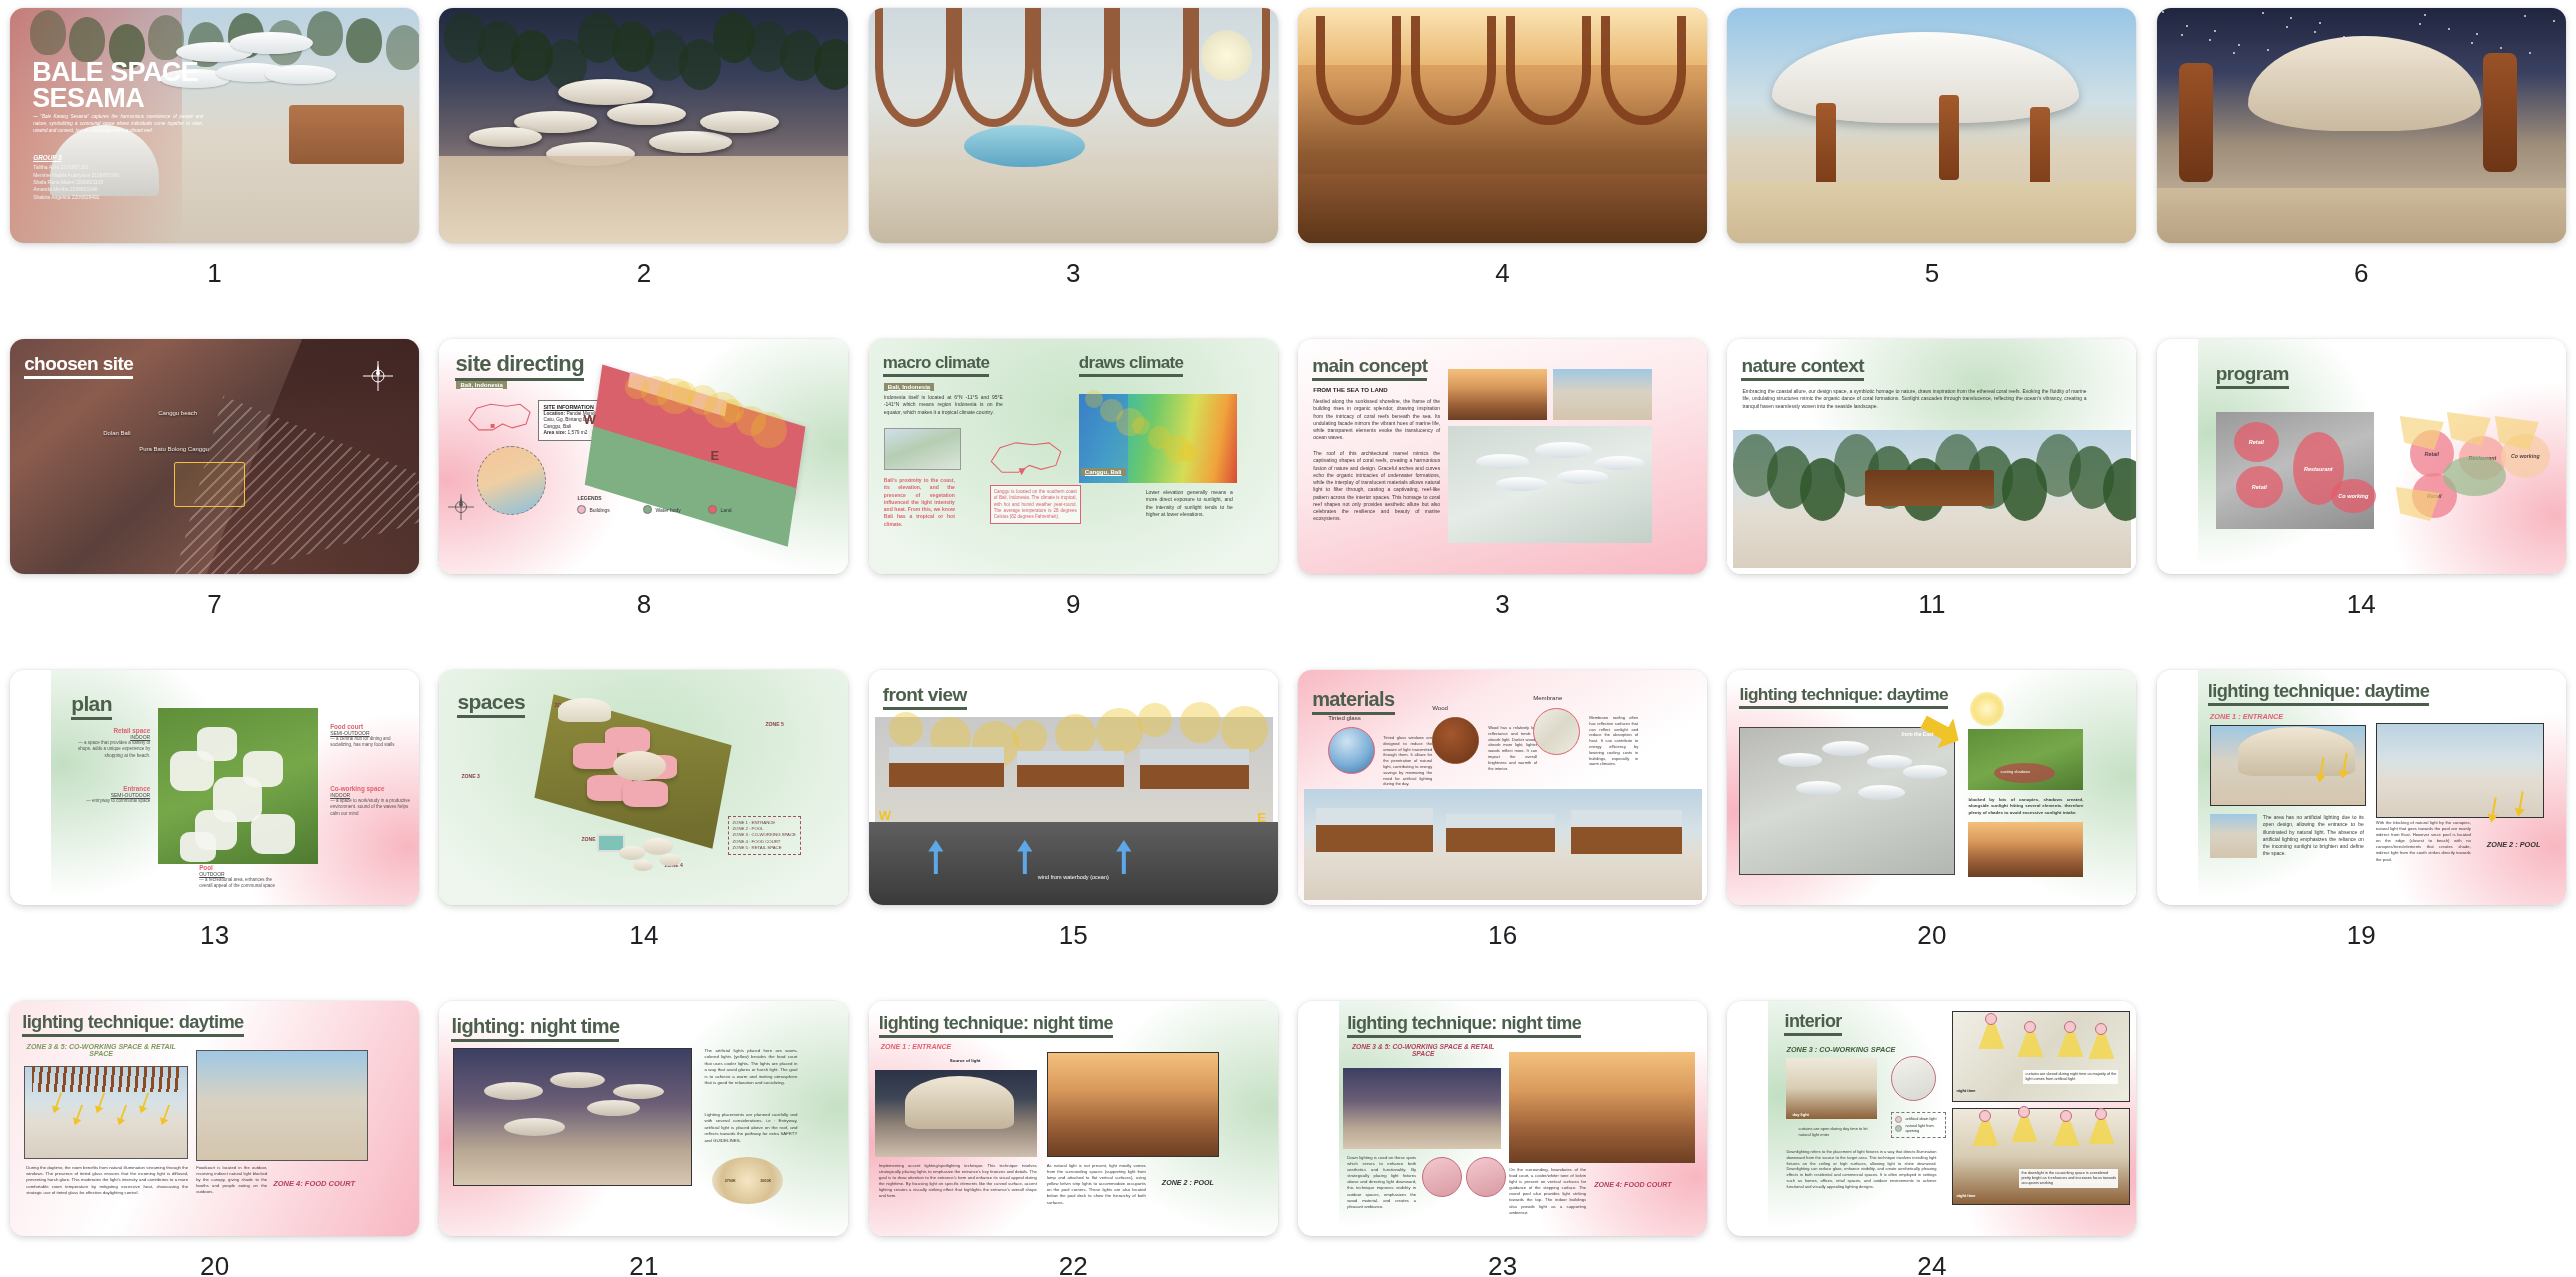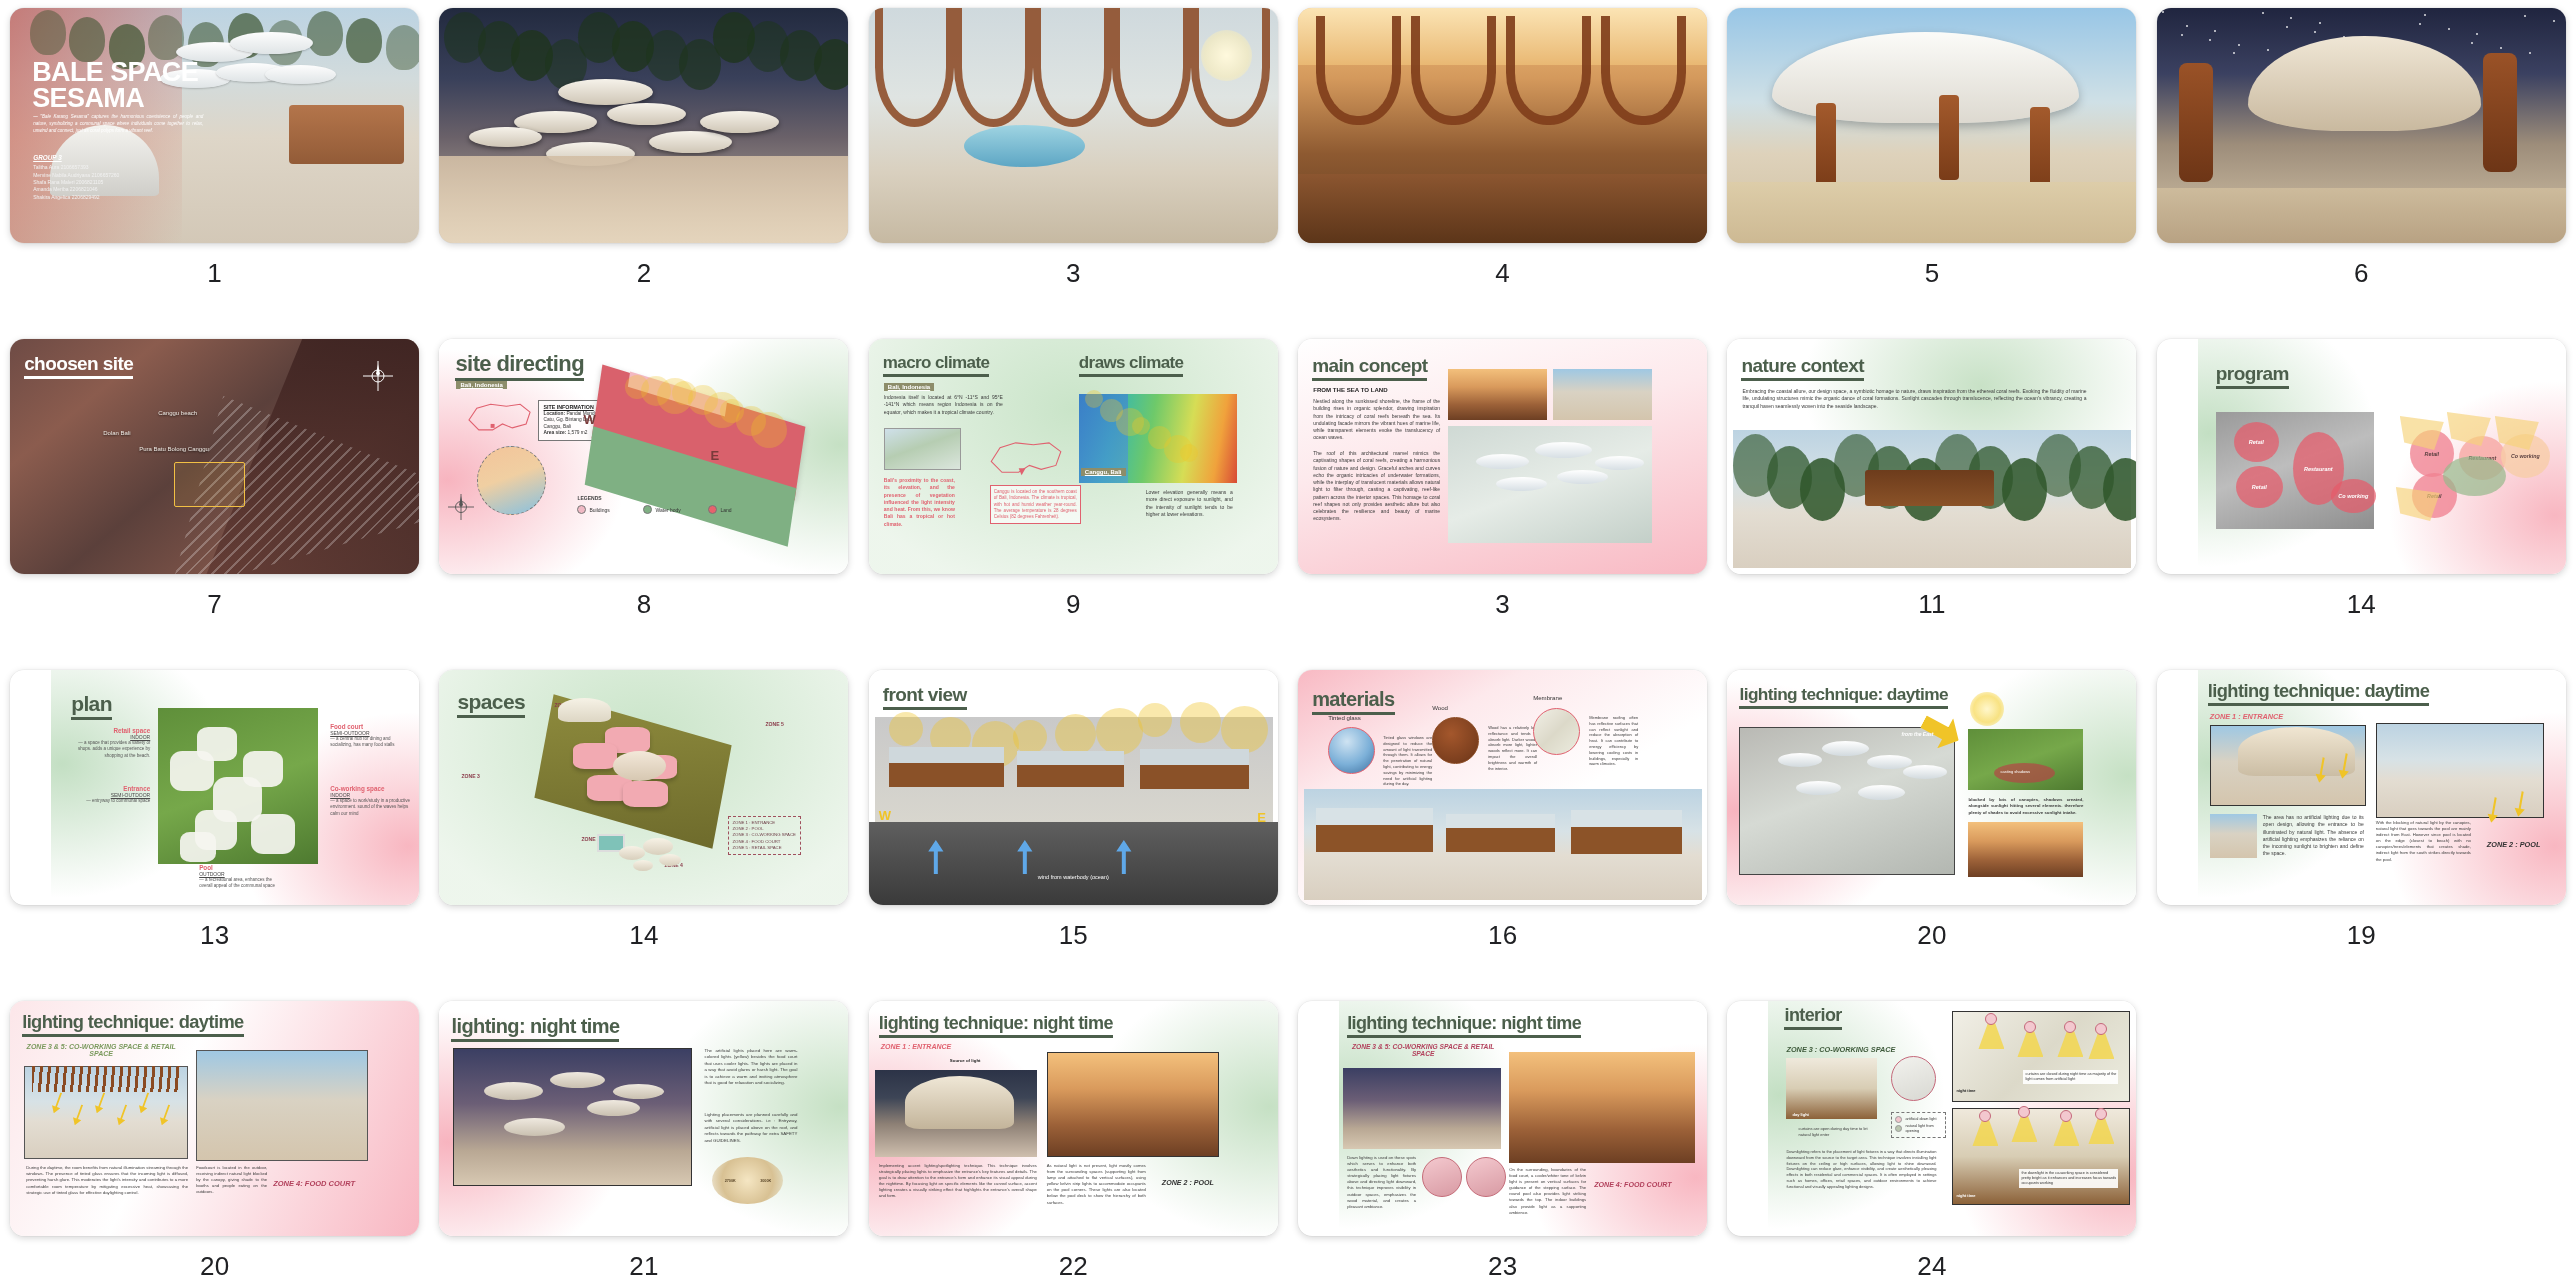--- a/index.html
+++ b/index.html
@@ -689,21 +689,21 @@
             <div style="position: absolute; left: 127px; top: 156px; width: 40px; height: 40px; border-radius: 50%; background: linear-gradient(160deg, rgb(244, 201, 207), rgb(216, 154, 163)); border: 1px solid rgb(196, 107, 120);"></div>
           </div>
         </div>
       </div>
       <div class="caption">23</div>
     </div>
     <div class="cell">
       <div class="thumb-wrap">
         <div class="thumb">
           <div class="slide grad-gp">
-            <div class="h-title" style="left: 16px; top: 4px; font-size: 18px;">interior</div>
+            <div class="h-title" style="left: 16px; top: 10px; font-size: 18px;">interior</div>
             <div style="position: absolute; left: 18px; top: 44px; font-size: 7.3px; font-style: italic; font-weight: 700; color: rgb(62, 90, 59);">ZONE 3 : CO-WORKING SPACE</div>
             <div class="ph p-int" style="left: 18px; top: 57px; width: 91px; height: 61px;"></div>
             <div style="position: absolute; left: 24px; top: 111px; font-size: 4px; color: rgb(255, 255, 255); font-weight: 700;">day light</div>
             <div style="position: absolute; left: 123px; top: 55px; width: 45px; height: 45px; border-radius: 50%; background: linear-gradient(160deg, rgb(242, 242, 238), rgb(216, 216, 210)); border: 1px solid rgb(196, 104, 122);"></div>
             <div class="body-text " style="left: 30px; top: 125px; width: 77px; font-size: 4px; text-align: left;">curtains are open during day time to let natural light enter</div>
             <div style="position: absolute; left: 123px; top: 111px; width: 55px; padding: 3px; border: 0.8px dashed rgb(119, 119, 119);">
               <div style="display: flex; align-items: center; gap: 3px; margin-bottom: 1px;">
                 <span style="width: 7px; height: 7px; border-radius: 50%; background: rgb(242, 198, 205); border: 0.6px solid rgb(153, 153, 153); display: inline-block; flex: 0 0 auto;"></span>
                 <span style="font-size: 3.8px; color: rgb(51, 51, 51); line-height: 1.2;">artificial down light</span>
               </div>

